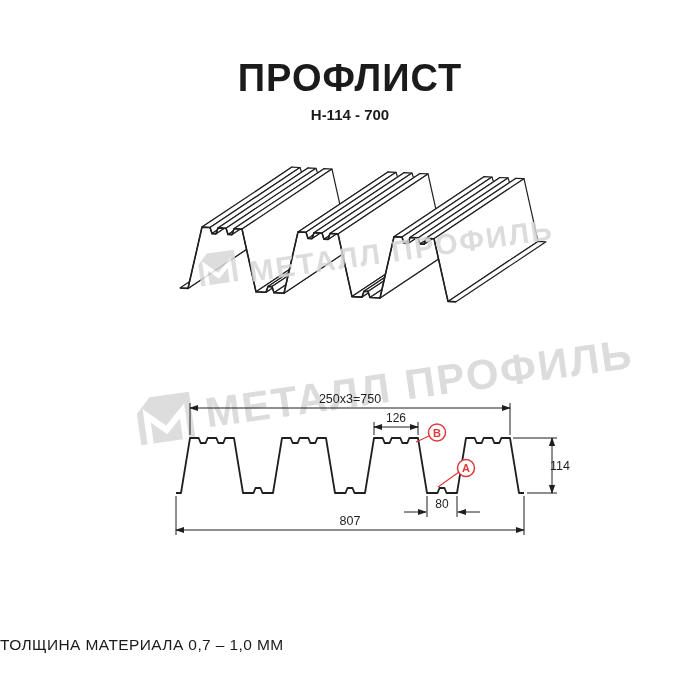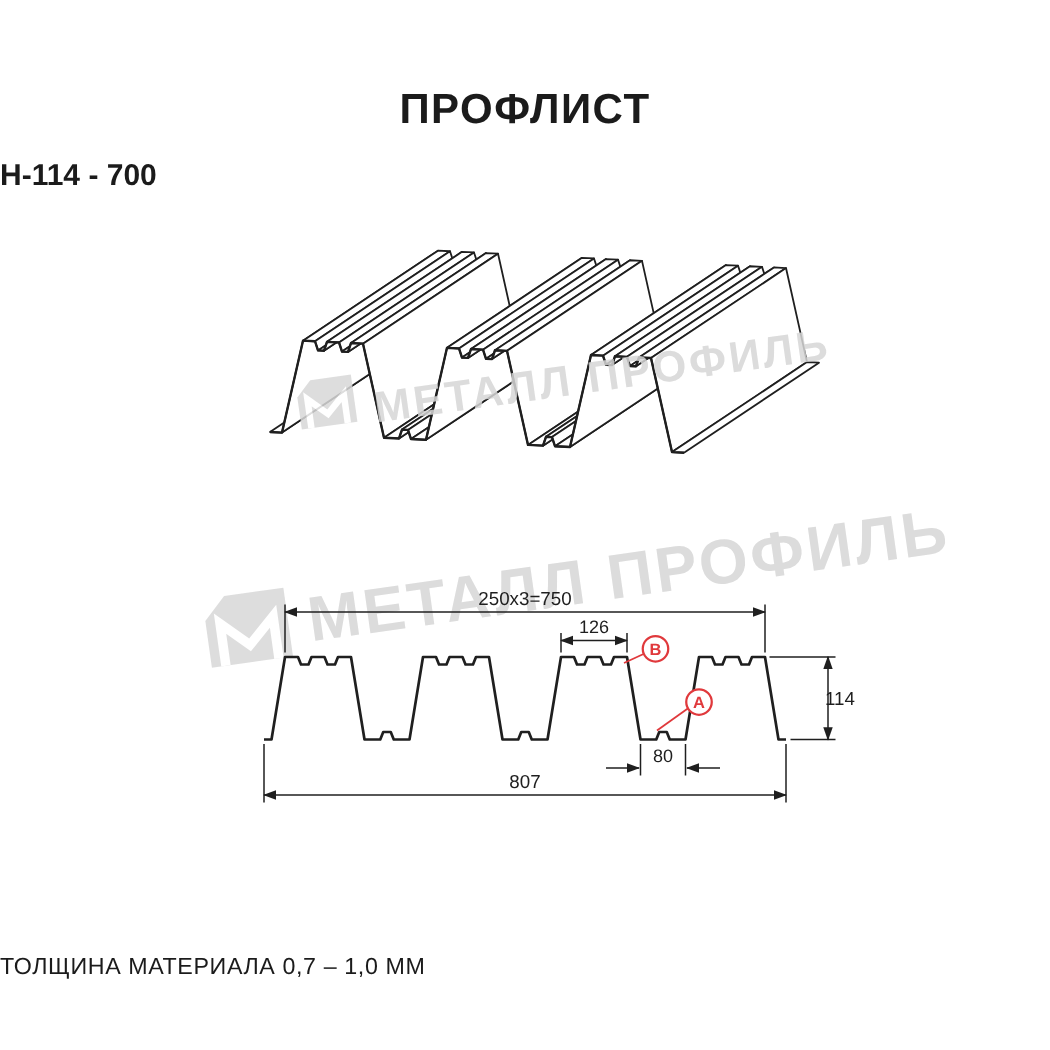--- a/index.html
+++ b/index.html
@@ -2,25 +2,25 @@
 <html><head>
 <meta charset="utf-8">
 <style>
   html,body{margin:0;padding:0;}
   body{
     width:700px;height:700px;background:#ffffff;position:relative;overflow:hidden;
     font-family:"Liberation Sans",sans-serif;color:#1c1c1c;
   }
   .page-title{
     position:absolute;top:57px;left:0;right:0;margin:0;text-align:center;
-    font-size:28px;font-weight:800;letter-spacing:1px;color:#1b1b1b;
+    font-size:38px;font-weight:800;letter-spacing:1px;color:#1b1b1b;
   }
   .page-subtitle{
-    position:absolute;top:106px;left:0;right:0;
-    font-size:20px;font-weight:600;color:#1b1b1b;
+    position:absolute;top:106px;left:0;right:0;text-align:center;
+    font-size:15px;font-weight:600;color:#1b1b1b;
   }
   .footer-note{
     position:absolute;top:636px;left:0;right:0;text-align:left;
     font-size:15.5px;font-weight:500;letter-spacing:.4px;color:#1b1b1b;
   }
   svg#drawing{position:absolute;left:0;top:0;}
   svg text{font-family:"Liberation Sans",sans-serif;}
   .ext,.dimline{stroke:#1f1f1f;stroke-width:1;fill:none;}
   .dimtxt{fill:#1f1f1f;font-size:12.5px;text-anchor:middle;}
   .dimtxt.small{font-size:12px;}

